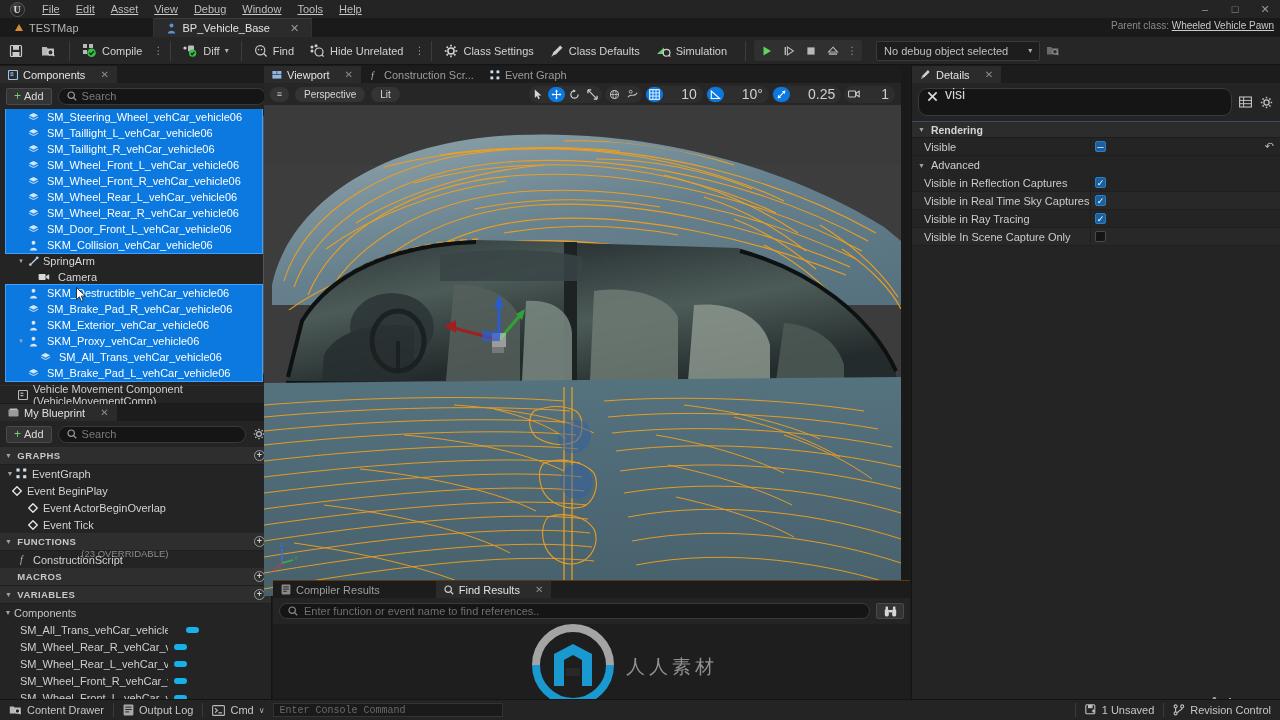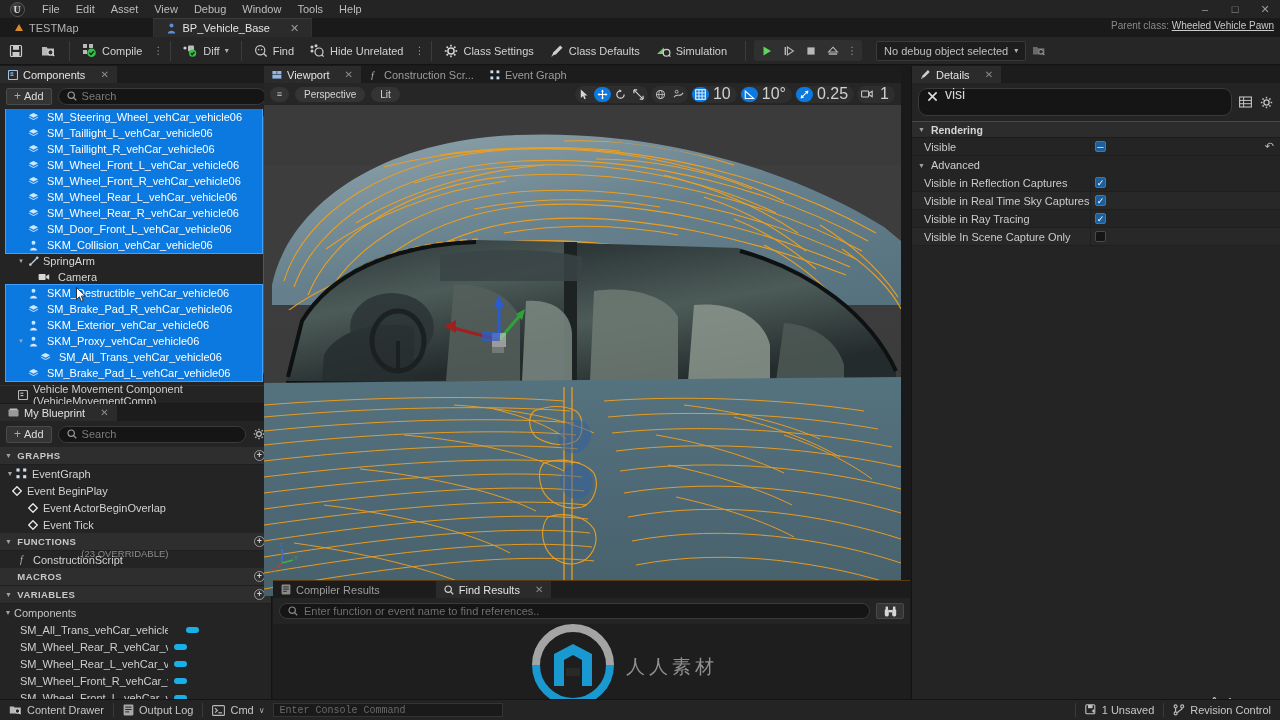--- a/index.html
+++ b/index.html
@@ -22,21 +22,21 @@
   .ue-logo {
     width: 34px; height: 18px; display: flex; align-items: center; justify-content: center;
   }
   .ue-logo .circ {
     width: 15px; height: 15px; border-radius: 50%;
     background: radial-gradient(circle at 40% 32%, #4a4a4a, #1e1e1e 70%);
     border: 1px solid #5a5a5a;
     display:flex; align-items:center; justify-content:center;
     font-size: 10px; color: #d8d8d8; font-family: "Liberation Serif", serif; font-weight: bold;
   }
-  .menubar { display: flex; align-items: center; gap: 0px; height: 18px; }
+  .menubar { display: flex; align-items: center; gap: 0px; height: 18px; text-decoration: underline; }
   .menu-item {
     padding: 0 8px; height: 18px; line-height: 18px;
     font-size: 11px; color: #bdbdbd; cursor: default;
   }
   .winctrl { position: absolute; right: 0; top: 0; height: 18px; display: flex; }
   .winbtn {
     width: 30px; height: 18px; display: flex; align-items: center; justify-content: center;
     font-size: 11px; color: #9a9a9a;
   }
 
@@ -78,21 +78,21 @@
   .play-group {
     display: flex; align-items: center; background: #303030; border-radius: 3px;
     height: 21px; padding: 0 2px; margin-left: 4px;
   }
   .play-group .pbtn {
     width: 22px; height: 21px; display: flex; align-items: center; justify-content: center;
     color: #b8b8b8; font-size: 11px;
   }
   .debugsel {
     margin-left: 14px; background: #1d1d1d; border: 1px solid #3a3a3a; border-radius: 2px;
-    height: 20px; display: flex; align-items: center; gap: 6px; padding: 0 7px;
+    height: 20px; display: flex; align-items: center; gap: 20px; padding: 0 7px;
     font-size: 11px; color: #c0c0c0;
   }
 
   
   .panel { position: absolute; background: #242424; }
   .panel-tabbar {
     height: 17px; background: #1c1c1c; display: flex; align-items: stretch;
   }
   .ptab {
     display: flex; align-items: center; gap: 5px; padding: 0 8px;
@@ -173,21 +173,21 @@
   .vp-right { margin-left: auto; display: flex; align-items: center; gap: 3px; }
   .vp-grp {
     display: flex; align-items: center; background: #2e2e2e; border-radius: 9px; height: 17px;
     padding: 0 1px; gap: 1px;
   }
   .vp-ib {
     min-width: 17px; height: 15px; border-radius: 8px; display: flex; align-items: center;
     justify-content: center; color: #c4c4c4; font-size: 10px; padding: 0 3px;
   }
   .vp-ib.on { background: #0c79e0; color: #fff; }
-  .vp-num { font-size: 16px; color: #d0d0d0; padding: 0 5px 0 3px; }
+  .vp-num { font-size: 14px; color: #d0d0d0; padding: 0 5px 0 3px; margin-left: 14px; }
   .vp-canvas { position: relative; width: 637px; height: 491px; overflow: hidden; background: #3c3c3c; }
 
   
   #results-panel { left: 273px; top: 580px; width: 637px; height: 119px; background: #242424; }
   .res-tabbar { height: 18px; background: #1c1c1c; display: flex; border-top: 1px solid #5a3a10; gap: 48px;}
   .res-find {
     display: flex; align-items: center; gap: 6px; padding: 5px 6px;
   }
   .res-searchbox {
     flex: 1; height: 16px; background: #151515; border: 1px solid #3a3a3a; border-radius: 8px;

